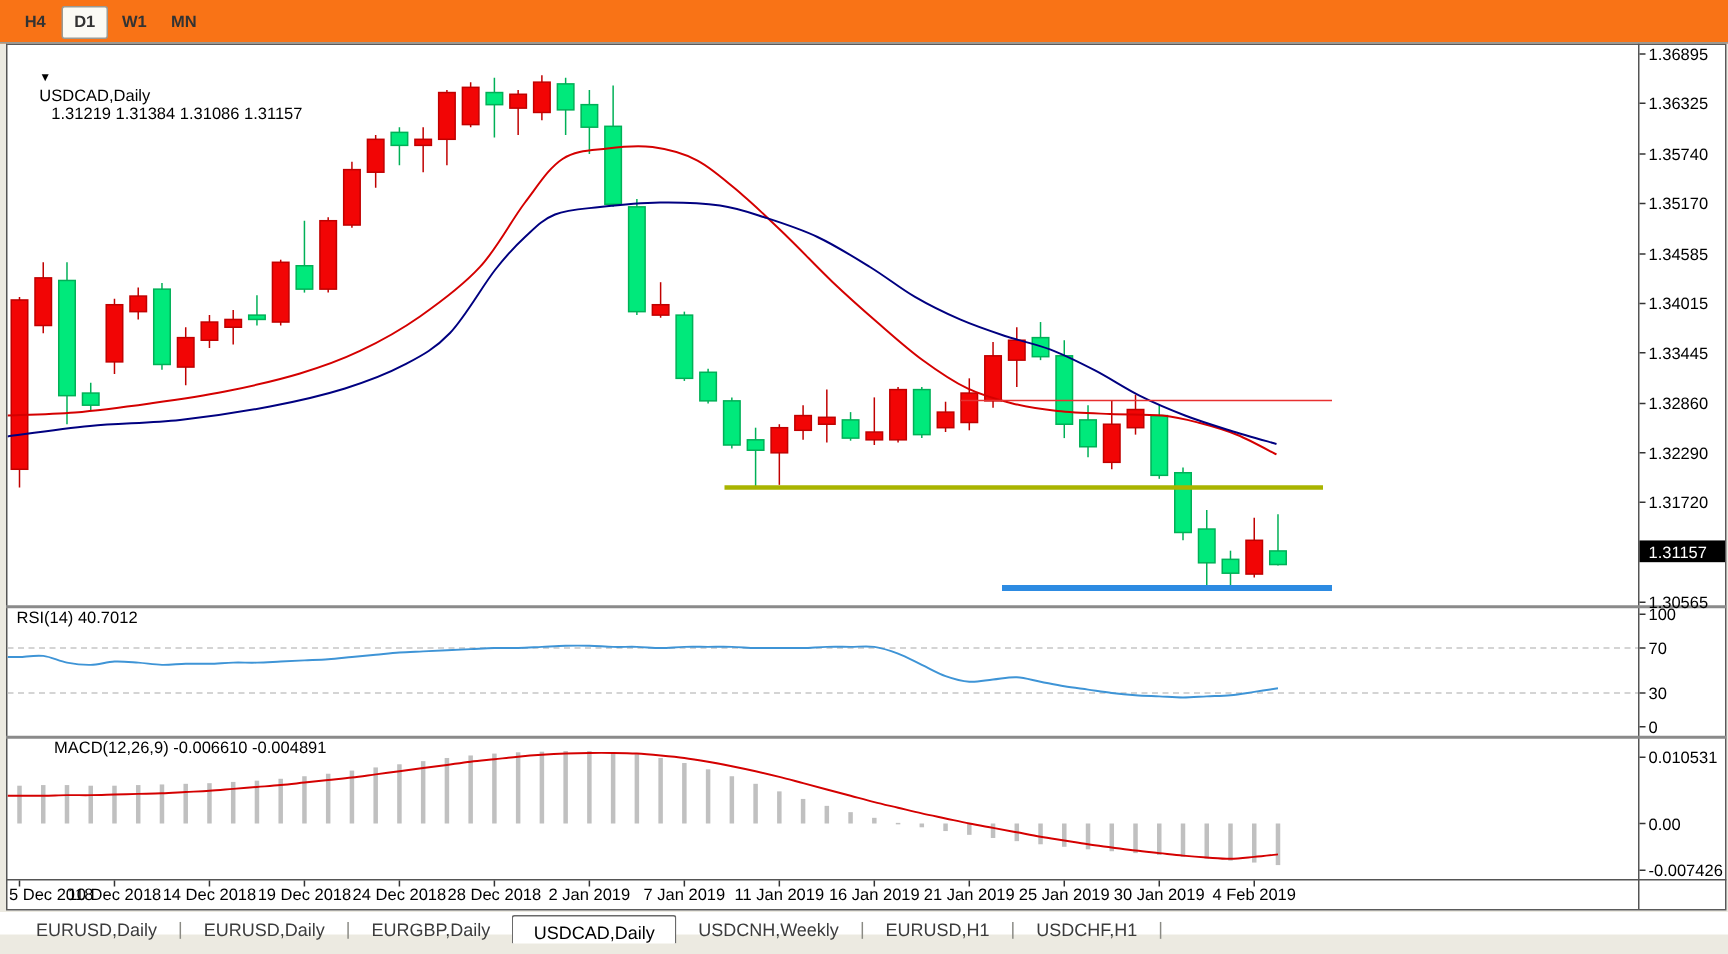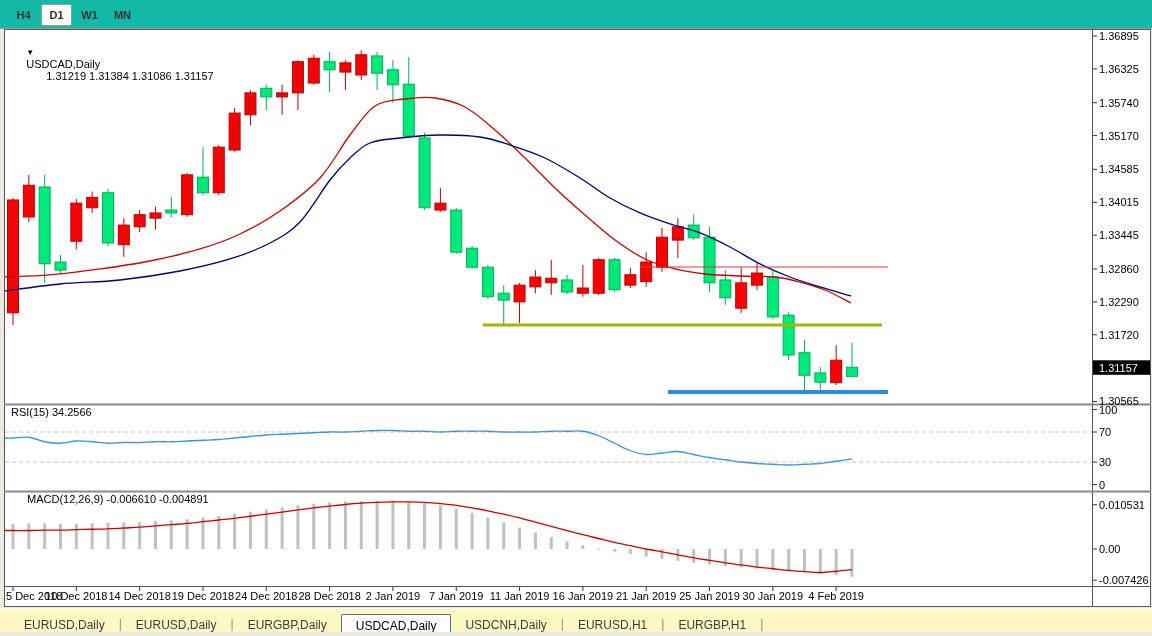--- a/index.html
+++ b/index.html
@@ -1,34 +1,34 @@
 <!DOCTYPE html>
 <html><head>
 <meta charset="utf-8">
 <style>
   html,body{margin:0;padding:0;width:1152px;height:636px;overflow:hidden;
     background:#ECEAE1;font-family:"Liberation Sans",sans-serif;}
   .toolbar{position:absolute;left:0;top:0;width:1152px;height:29px;
-    background:#14b8a6;border-bottom:1px solid #9a9a94;box-sizing:border-box;}
+    background:#f97316;border-bottom:1px solid #9a9a94;box-sizing:border-box;}
   .tf-btn{display:inline-block;margin:4px 1px 0 1px;width:29px;height:20px;line-height:20px;
     text-align:center;font-size:11px;font-weight:bold;color:#333;border:1px solid transparent;
     border-radius:2px;cursor:default;}
   .tf-btn:first-child{margin-left:8px;}
   .tf-btn.active{background:#FBFAF4;border:1px solid #9a9a94;}
   .chart-frame{position:absolute;left:4px;top:29px;width:1147px;height:578px;
     background:#ffffff;border:1px solid #5a5a5a;box-sizing:border-box;}
   #chart-svg{position:absolute;left:4px;top:29px;}
   .pane-title{position:absolute;font-size:11px;color:#000;white-space:pre;}
   #main-title{left:14px;top:34px;}
   #main-title .caret{font-size:8px;vertical-align:1px;}
-  #main-title .vals{margin-left:20px;}
+  #main-title .vals{margin-left:8px;}
   #rsi-title{left:11px;top:406px;}
-  #macd-title{left:27px;top:493px;}
-  .tabbar{position:absolute;left:0;top:608px;width:1152px;height:28px;background:#fef9c3;
-    border-top:1px solid #FFFFFF;box-sizing:border-box;display:flex;align-items:center;
+  #macd-title{left:4px;top:493px;padding-left:32px;}
+  .tabbar{position:absolute;left:0;top:608px;width:1152px;height:15px;background:#ffffff;
+    border-top:1px solid #FFFFFF;box-sizing:border-box;display:flex;align-items:flex-start;
     padding-left:10px;font-size:12px;color:#3c3c3c;}
   .tab{padding:4px 14px 0 14px;cursor:default;white-space:nowrap;}
   .tab.active{background:#FFFFFF;border:1px solid #6a6a6a;border-bottom:none;color:#000;
     margin-top:1px;border-radius:2px 2px 0 0;}
   .tab-sep{padding-top:3px;color:#8a8a84;}
   .bottom-strip{position:absolute;left:0;top:632px;width:1152px;height:4px;background:#ECEAE1;}
 </style>
 </head>
 <body>
 
@@ -301,31 +301,31 @@
         <line x1="836.16" y1="587" x2="836.16" y2="591" stroke="#333"></line>
         <text x="836.16" y="600" text-anchor="middle">4 Feb 2019</text>
       </g>
     </svg>
 
   <div class="pane-title" id="main-title">
     <span class="caret">▼</span>
     <span>USDCAD,Daily</span>
     <span class="vals">1.31219 1.31384 1.31086 1.31157</span>
   </div>
-  <div class="pane-title" id="rsi-title">RSI(15) 34.2566</div>
+  <div class="pane-title" id="rsi-title">RSI(14) 40.7012</div>
   <div class="pane-title" id="macd-title">MACD(12,26,9) -0.006610 -0.004891</div>
 
   <div class="tabbar" id="tabbar">
       <div class="tab">EURUSD,Daily</div>
       <div class="tab-sep">|</div>
       <div class="tab">EURUSD,Daily</div>
       <div class="tab-sep">|</div>
       <div class="tab">EURGBP,Daily</div>
       <div class="tab active">USDCAD,Daily</div>
-      <div class="tab">USDCNH,Daily</div>
+      <div class="tab">USDCNH,Weekly</div>
       <div class="tab-sep">|</div>
       <div class="tab">EURUSD,H1</div>
       <div class="tab-sep">|</div>
-      <div class="tab">EURGBP,H1</div>
+      <div class="tab">USDCHF,H1</div>
       <div class="tab-sep">|</div>
     </div>
   <div class="bottom-strip"></div>
 </div>
 
 </body></html>

